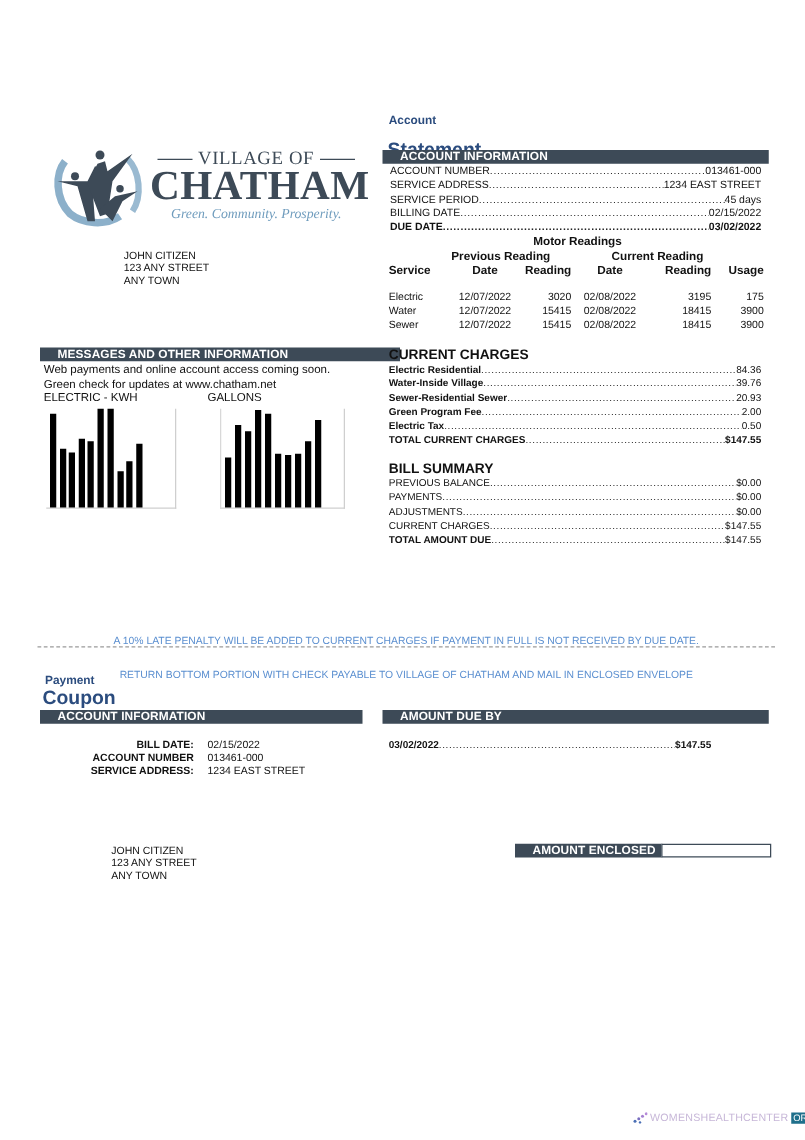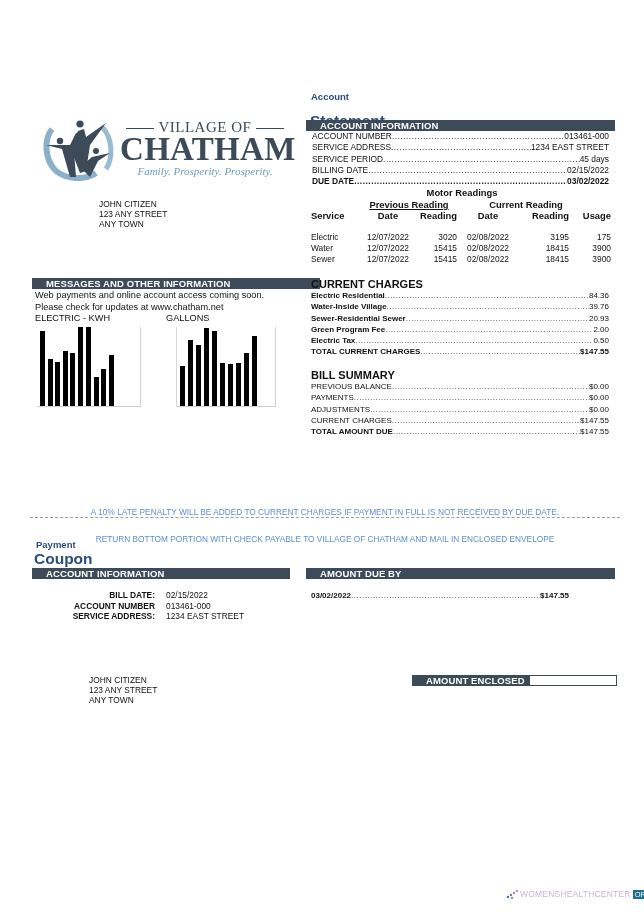--- a/index.html
+++ b/index.html
@@ -42,21 +42,21 @@
     <path d="M6,30 L22,34 L30,62 L36,62 L34,36 L42,20 L36,18 L30,30 Z" fill="#3d4a57"></path>
     <path d="M30,32 L38,16 L44,14 L46,22 L66,8 L50,30 L46,56 L40,58 Z" fill="#3d4a57"></path>
     <path d="M40,52 L52,42 L70,38 L58,46 L50,62 Z" fill="#3d4a57"></path>
   </svg>
   <div class="abs" style="left:80px; top:4px; width:170px; text-align:center; font-family:'Liberation Serif', serif; font-size:15px; color:#3d4a57; letter-spacing:0.5px;">
     <span style="display:inline-block; width:28px; border-top:1.3px solid #3d4a57; vertical-align:middle;"></span>
     <span>VILLAGE OF</span>
     <span style="display:inline-block; width:28px; border-top:1.3px solid #3d4a57; vertical-align:middle;"></span>
   </div>
   <div class="abs" style="left:80px; top:16px; width:170px; text-align:center; font-family:'Liberation Serif', serif; font-size:33px; font-weight:bold; color:#3d4a57; letter-spacing:0.3px;">CHATHAM</div>
-  <div class="abs" style="left:80px; top:50px; width:170px; text-align:center; font-family:'Liberation Serif', serif; font-style:italic; font-size:11px; color:#6f9cbd;">Family. Prosperity. Prosperity.</div>
+  <div class="abs" style="left:80px; top:50px; width:170px; text-align:center; font-family:'Liberation Serif', serif; font-style:italic; font-size:11px; color:#6f9cbd;">Green. Community. Prosperity.</div>
 </div>
 
 <div class="abs addr" style="left:99px; top:199px;">
   <div>JOHN CITIZEN</div>
   <div>123 ANY STREET</div>
   <div>ANY TOWN</div>
 </div>
 
 <div class="abs title-small" style="left:311px; top:91px;">Account</div>
 <div class="abs title-big" style="left:310px; top:112px;">Statement</div>
@@ -97,21 +97,21 @@
         <col style="width:44px">
         <col style="width:56px">
         <col style="width:46px">
         <col style="width:62px">
         <col style="width:50px">
         <col style="width:42px">
       </colgroup>
     <tbody>
         <tr>
       <th></th>
-      <th colspan="2" style="text-align:center; padding-left:6px;text-decoration:underline;">Previous Reading</th>
+      <th colspan="2" style="text-align:left; padding-left:6px;">Previous Reading</th>
       <th colspan="3" style="text-align:center; padding-right:16px;">Current Reading</th>
     </tr>
     <tr>
       <th style="text-align:left;">Service</th>
       <th style="text-align:center; padding-left:10px;">Date</th>
       <th style="text-align:right;">Reading</th>
       <th style="text-align:center;">Date</th>
       <th style="text-align:right;">Reading</th>
       <th style="text-align:right;">Usage</th>
     </tr>
@@ -142,21 +142,21 @@
       <td style="text-align:right;">18415</td>
       <td style="text-align:right;">3900</td>
     </tr>
   </tbody>
     </table>
 </div>
 
 <div class="abs bar" style="left:32px; top:278px; width:288px;">MESSAGES AND OTHER INFORMATION</div>
 <div class="abs" style="left:35px; top:290px; font-size:9.2px; line-height:11.5px;">
   <div>Web payments and online account access coming soon.</div>
-  <div>Please check for updates at www.chatham.net</div>
+  <div>Green check for updates at www.chatham.net</div>
 </div>
 <div class="abs" style="left:35px; top:313px; font-size:9.2px;">ELECTRIC - KWH</div>
 <div class="abs" style="left:166px; top:313px; font-size:9.2px;">GALLONS</div>
 
 <div class="chart" style="left:37px; top:327px; width:104px; height:80px;">
   <div class="b-col" style="left:3px;  height:95%;"></div>
   <div class="b-col" style="left:11px; height:59%;"></div>
   <div class="b-col" style="left:18px; height:56%;"></div>
   <div class="b-col" style="left:26px; height:70%;"></div>
   <div class="b-col" style="left:33px; height:67%;"></div>

